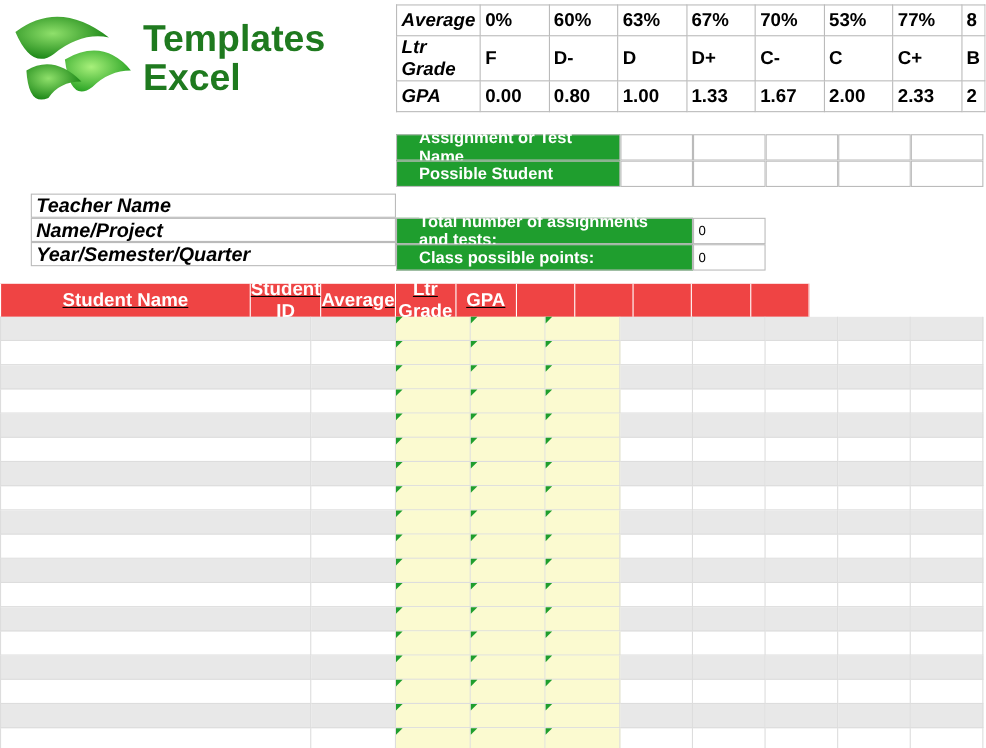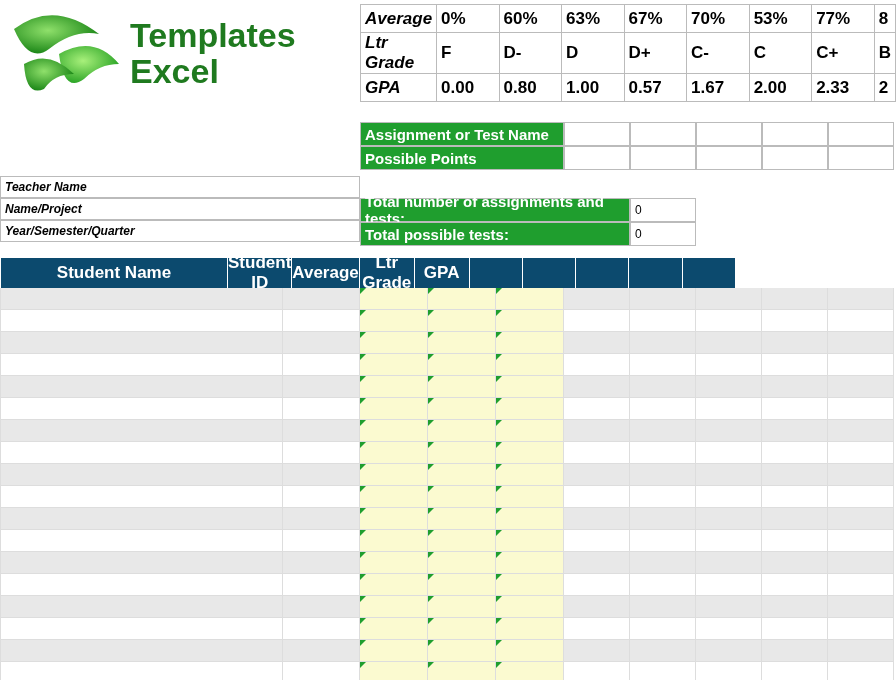--- a/index.html
+++ b/index.html
@@ -67,21 +67,21 @@
     background: #1f9e2e;
     color: #fff;
     font-weight: bold;
     font-size: 15px;
     font-family: "Arial Narrow", Arial, sans-serif;
     font-stretch: condensed;
     height: 24px;
     border: 1px solid #bbb;
     display: flex;
     align-items: center;
-    padding: 0 4px;
+    padding: 0 20px;
   }
   .white-cell {
     background: #fff;
     border: 1px solid #bbb;
     height: 24px;
     font-size: 12px;
     padding: 0 4px;
     display: flex;
     align-items: center;
     color: #000;
@@ -94,36 +94,38 @@
     position: absolute;
     top: 176px;
     left: 0;
     width: 360px;
   }
   .left-labels .r {
     border: 1px solid #bbb;
     height: 22px;
     font-style: italic;
     font-weight: bold;
-    font-size: 12px;
+    font-size: 18px;
     font-family: "Arial Narrow", Arial, sans-serif;
     font-stretch: condensed;
     padding: 0 4px;
     display: flex;
     align-items: center;
+    margin-left: 28px;
   }
 
   .header-row {
     position: absolute;
     top: 258px;
     left: 0;
     width: 736px;
     height: 30px;
     display: flex;
-    background: #0c4a6e;
+    background: #ef4444;
+    text-decoration: underline;
   }
   .header-row .h {
     color: #fff;
     font-weight: bold;
     font-size: 17px;
     font-family: "Arial Narrow", Arial, sans-serif;
     font-stretch: condensed;
     text-align: center;
     border-right: 1px solid #fff;
     display: flex;
@@ -216,53 +218,53 @@
         <td class="val">C-</td>
         <td class="val">C</td>
         <td class="val">C+</td>
         <td class="val cut">B</td>
       </tr>
       <tr>
         <td class="rowlabel">GPA</td>
         <td class="val">0.00</td>
         <td class="val">0.80</td>
         <td class="val">1.00</td>
-        <td class="val">0.57</td>
+        <td class="val">1.33</td>
         <td class="val">1.67</td>
         <td class="val">2.00</td>
         <td class="val">2.33</td>
         <td class="val cut">2</td>
       </tr>
     </tbody>
 </table>
 
 <div class="mid-block">
   <div class="green-row">
     <div class="green-cell lab">Assignment or Test Name</div>
     <div class="white-cell" style="width:66px"></div>
     <div class="white-cell" style="width:66px"></div>
     <div class="white-cell" style="width:66px"></div>
     <div class="white-cell" style="width:66px"></div>
     <div class="white-cell" style="width:66px"></div>
   </div>
   <div class="green-row">
-    <div class="green-cell lab">Possible Points</div>
+    <div class="green-cell lab">Possible Student</div>
     <div class="white-cell" style="width:66px"></div>
     <div class="white-cell" style="width:66px"></div>
     <div class="white-cell" style="width:66px"></div>
     <div class="white-cell" style="width:66px"></div>
     <div class="white-cell" style="width:66px"></div>
   </div>
   <div style="height:28px"></div>
   <div class="green-row">
     <div class="green-cell lab2">Total number of assignments and tests:</div>
     <div class="white-cell val2">0</div>
   </div>
   <div class="green-row">
-    <div class="green-cell lab2">Total possible tests:</div>
+    <div class="green-cell lab2">Class possible points:</div>
     <div class="white-cell val2">0</div>
   </div>
 </div>
 
 <div class="left-labels">
   <div class="r">Teacher Name</div>
   <div class="r">Name/Project</div>
   <div class="r">Year/Semester/Quarter</div>
 </div>
 

